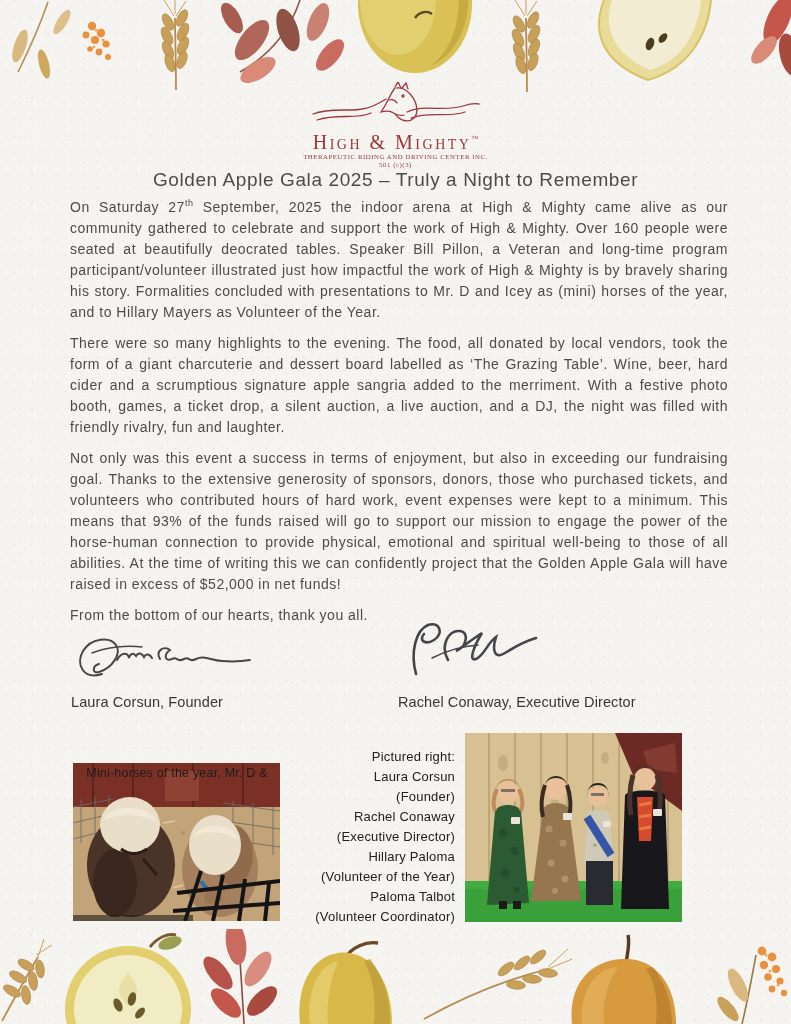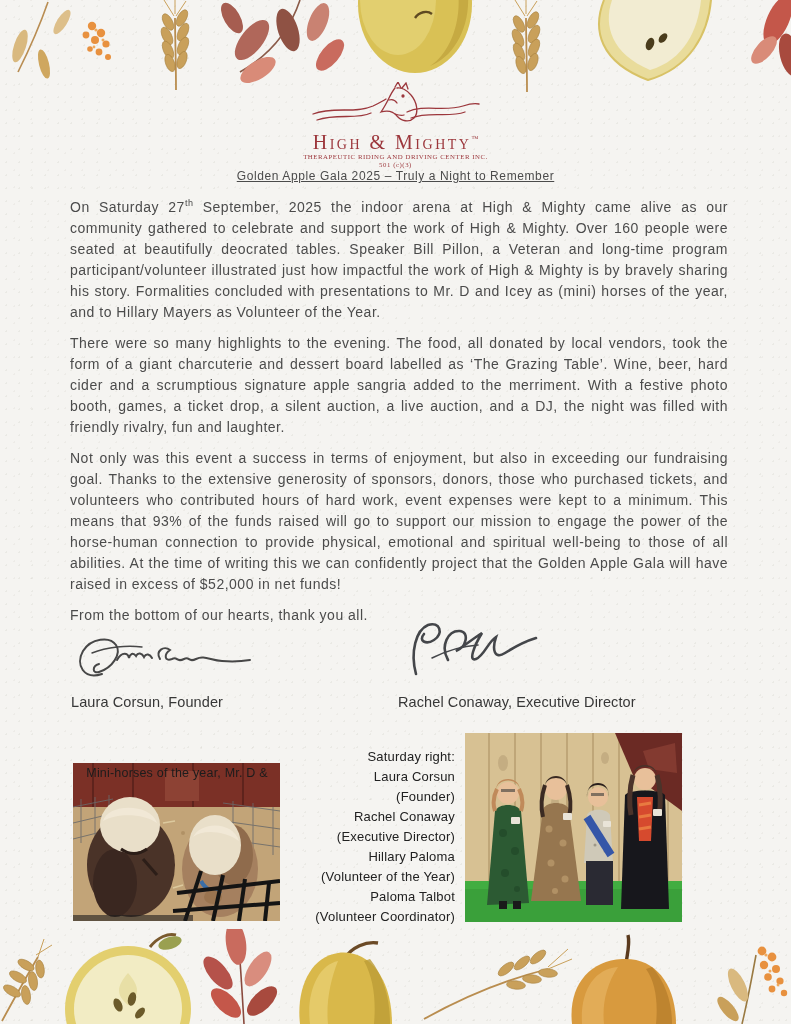--- a/index.html
+++ b/index.html
@@ -27,21 +27,21 @@
     font-variant:small-caps;
     font-size:20px;letter-spacing:2.5px;line-height:18px;
     color:#9c373c;
   }
   .logo-tm{font-size:7px;vertical-align:super;letter-spacing:0;}
   .logo-sub{font-size:6.8px;letter-spacing:0.55px;margin-top:2px;color:#9c373c;font-family:"Liberation Serif", serif;}
   .logo-501{font-size:6.8px;letter-spacing:0.55px;margin-top:1px;color:#9c373c;font-family:"Liberation Serif", serif;}
 
   .doc-title{
     position:absolute;top:169px;left:0;width:100%;
-    text-align:center;font-size:12px;letter-spacing:0.6px;color:#4b4b4b;text-decoration:underline;
+    text-align:center;font-size:19px;letter-spacing:0.6px;color:#4b4b4b;
   }
   .body-text{
     position:absolute;top:197px;left:70px;width:660px;
     color:#4b4b4b;font-size:14px;line-height:21px;letter-spacing:0.5px;
     text-align:justify;
   }
   .body-text p{margin:0 2px 10px 0;}
   .body-text sup{font-size:9px;line-height:0;}
 
   .sig{position:absolute;}
@@ -281,21 +281,21 @@
           <path d="M192,158 L196,120"></path>
         <path d="M104,130 L207,118"></path>
           <path d="M100,148 L207,140"></path>
       </g>
       <rect x="0" y="152" width="120" height="6" fill="#1c1c1c" opacity="0.6"></rect>
     </svg>
     <div class="photo-overlay">Mini-horses of the year, Mr. D &amp;</div>
   </div>
 
   <div class="pictured">
-    <div>Saturday right:</div>
+    <div>Pictured right:</div>
     <div>Laura Corsun</div>
     <div>(Founder)</div>
     <div>Rachel Conaway</div>
     <div>(Executive Director)</div>
     <div>Hillary Paloma</div>
     <div>(Volunteer of the Year)</div>
     <div>Paloma Talbot</div>
     <div>(Volunteer Coordinator)</div>
   </div>
 

